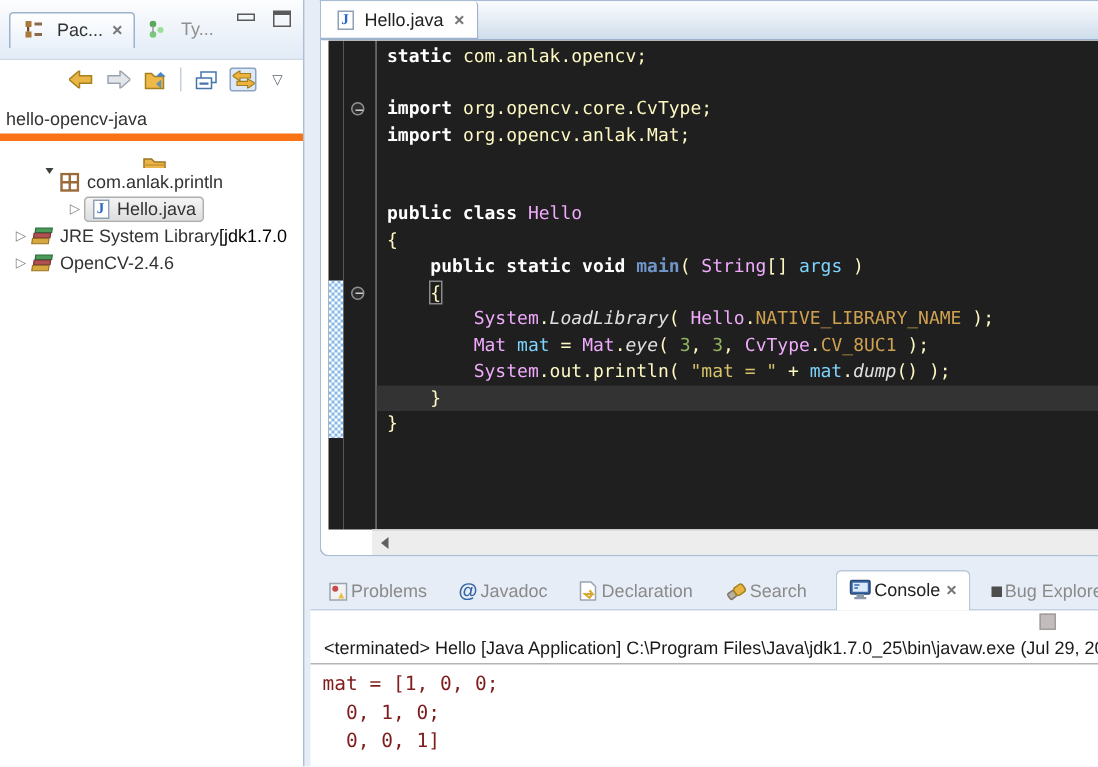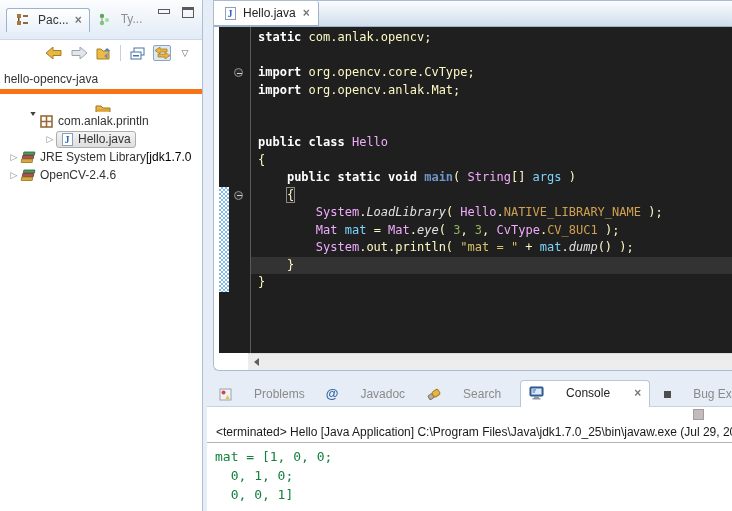--- a/index.html
+++ b/index.html
@@ -62,27 +62,27 @@
   .tok-str { color:#d6c268; }
   .tok-boxed { outline:1px solid #8a8a8a; }
   .fold-marker { position:absolute; left:5px; width:9px; height:9px; border:1px solid #919191; border-radius:50%; background:#2d2d2d; }
   .fold-marker i { position:absolute; left:2px; top:3.5px; width:5px; height:1px; background:#cfcfcf; }
   .hscroll { position:absolute; left:34px; right:0; bottom:0; height:17px; background:#ededed; border-top:1px solid #dcdcdc; display:flex; align-items:center; }
   .hs-arrow { width:0; height:0; border-top:4px solid transparent; border-bottom:4px solid transparent; border-right:5px solid #606060; margin-left:6px; }
 
   
   .bottom { position:absolute; left:207px; top:378px; right:0; bottom:0; }
   .b-tabbar { height:29px; display:flex; align-items:flex-end; padding-left:10px; position:relative; z-index:2; }
-  .b-tab { display:flex; align-items:center; gap:22px; color:#8a8a8a; padding:5px 2px 6px; margin-right:17px; white-space:nowrap; }
+  .b-tab { display:flex; align-items:center; gap:2px; color:#8a8a8a; padding:5px 2px 6px; margin-right:17px; white-space:nowrap; }
   .b-tab.selected { background:#fff; border:1px solid #b9c7db; border-bottom:none; border-radius:4px 4px 0 0; padding:5px 8px 7px; margin-right:12px; color:#222; }
   .b-content { position:absolute; left:0; right:0; top:28px; bottom:0; background:#fff; border-top:1px solid #c6d2e2; z-index:1; }
   .b-toolbar { height:16px; position:relative; }
   .terminate-btn { position:absolute; right:28px; top:2px; width:11px; height:11px; background:#c3bcbc; border:1px solid #a39c9c; }
   .console-status { padding:2px 0 3px 9px; color:#1a1a1a; border-bottom:1px solid #b4b4b4; white-space:nowrap; overflow:hidden; }
-  .console-out { padding:4px 0 0 8px; font-family:"DejaVu Sans Mono", monospace; font-size:13px; line-height:19px; color:#15803d; }
+  .console-out { padding:4px 0 0 8px; font-family:"DejaVu Sans Mono", monospace; font-size:13px; line-height:19px; color:#7f1d1d; }
   .console-out div { white-space:pre; }
 
   .at-icon { color:#3465a4; font-weight:bold; font-size:13px; }
   .sq-icon { width:7px; height:7px; background:#4d4d4d; display:inline-block; }
   svg { display:block; }
 </style>
 </head>
 <body>
 
 <div class="explorer">
@@ -277,20 +277,29 @@
           </svg>
       </span>
       <span>Problems</span>
     </div>
     <div class="b-tab">
       <span class="at-icon">@</span>
       <span>Javadoc</span>
     </div>
     <div class="b-tab">
       <span>
+        <svg width="13" height="14">
+            <path d="M1 1 L8 1 L11 4 L11 13 L1 13 Z" fill="#fff" stroke="#9aa4b0"></path>
+            <polygon points="4,9 9,9 7,6.5 9,9 7,11.5" fill="none" stroke="#d8a830" stroke-width="1.4"></polygon>
+          </svg>
+      </span>
+      <span>Declaration</span>
+    </div>
+    <div class="b-tab">
+      <span>
         <svg width="15" height="13">
             <g transform="rotate(-35 7 7)">
               <rect x="2" y="5" width="5" height="4.5" rx="1" fill="#b8b0a0" stroke="#7a7468"></rect>
               <rect x="7" y="4.2" width="7" height="6" rx="2" fill="#e8b544" stroke="#a5801f"></rect>
             </g>
           </svg>
       </span>
       <span>Search</span>
     </div>
     <div class="b-tab selected">

